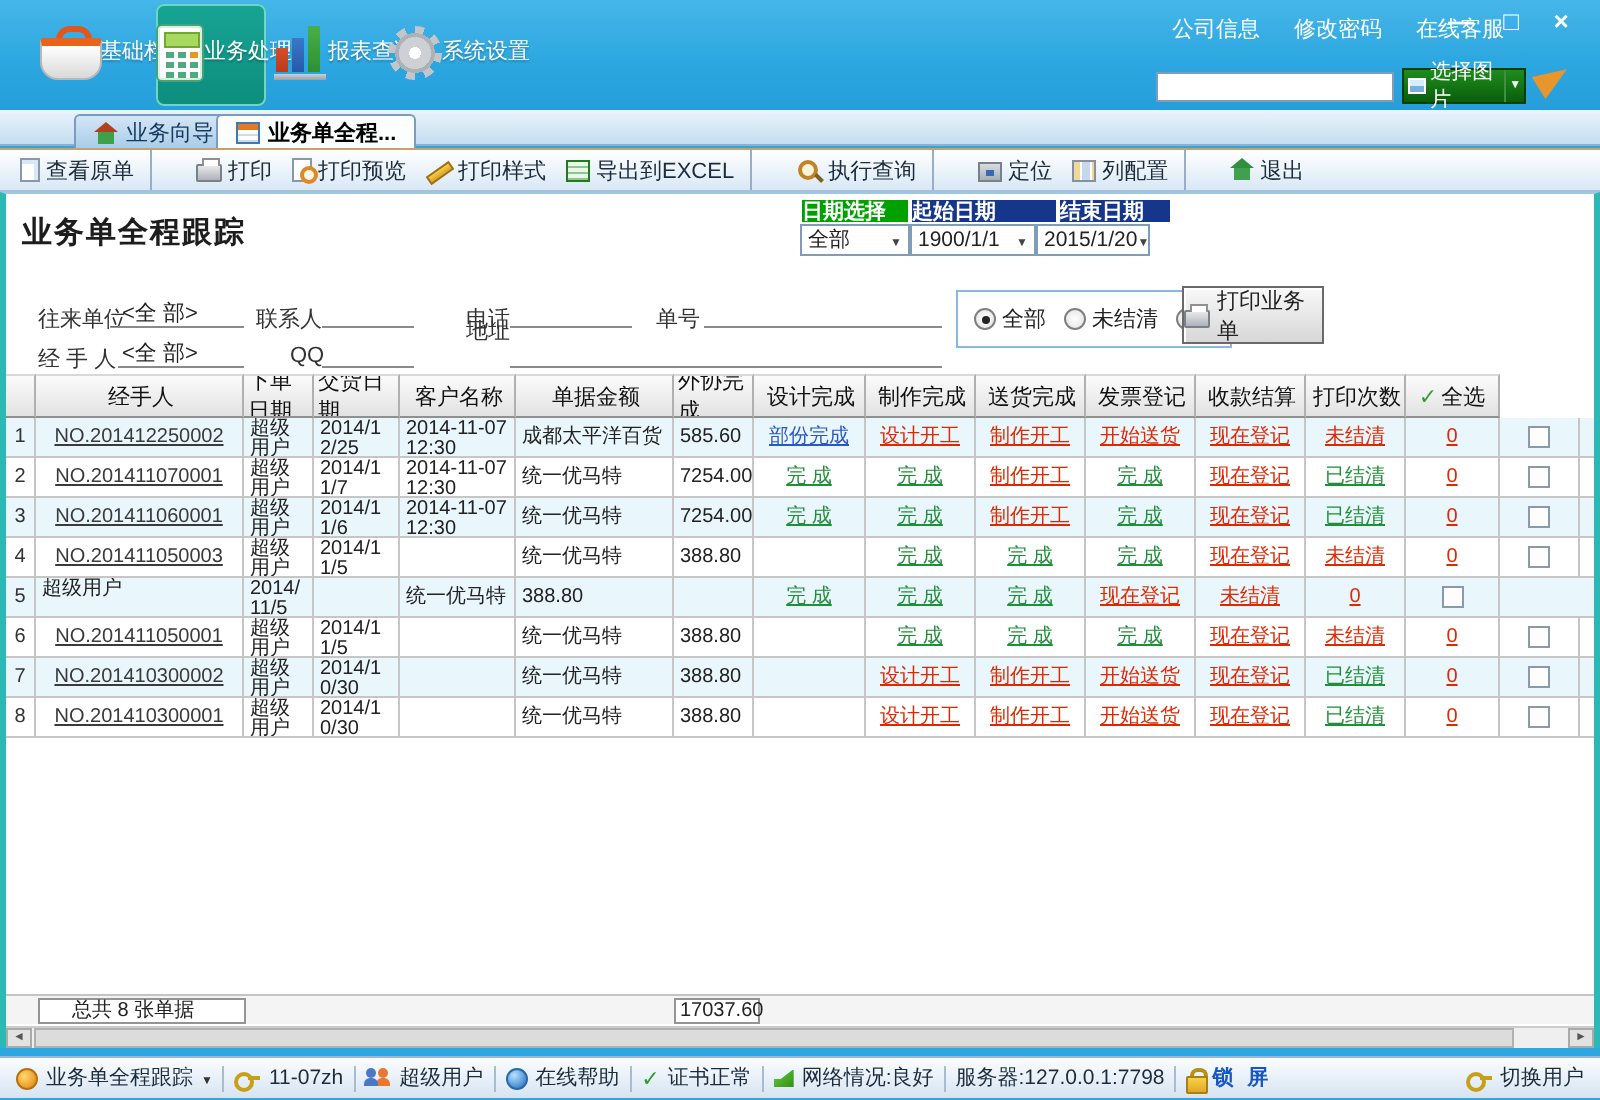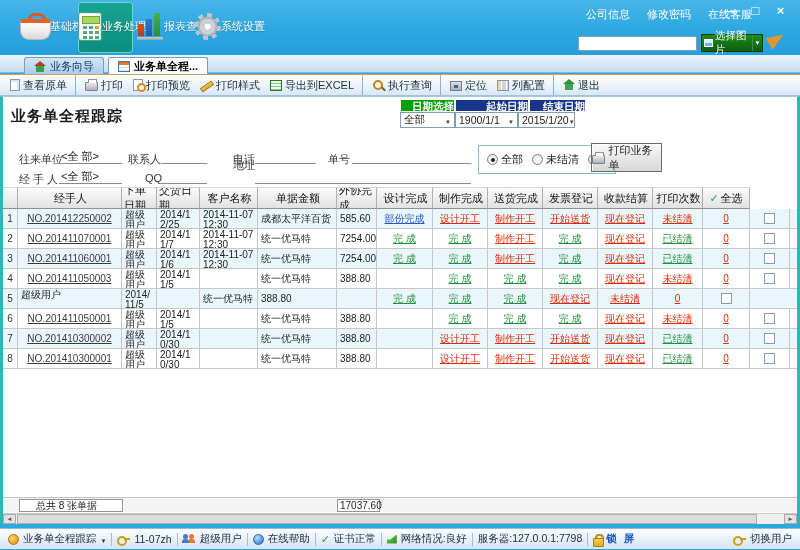--- a/index.html
+++ b/index.html
@@ -56,36 +56,36 @@
   .horn-icon{position:absolute;left:768px;top:33px;width:0;height:0;border-left:17px solid #e8962c;
     border-top:6px solid transparent;border-bottom:7px solid transparent;transform:rotate(-32deg)}
 
   
   .tabbar{position:absolute;top:55px;left:0;right:0;height:18px;
     background:linear-gradient(#eaf4fb,#c4ddf0);border-bottom:1px solid #8fb0cc}
   .tab{position:absolute;top:2px;height:17px;display:flex;align-items:center;gap:4px;padding:0 9px;
     font-size:11px;border:1px solid #7a9cc0;border-bottom:none;border-radius:3px 3px 0 0;cursor:pointer;
     background:linear-gradient(#d3e6f5,#a9cde9);color:#16395e;white-space:nowrap}
   .tab.active{background:#fcfefe;color:#000;font-weight:bold}
-  .tab:nth-of-type(1){left:24px}
+  .tab:nth-of-type(1){left:37px}
   .tab.active{left:108px}
   .home-icon{position:relative;width:12px;height:11px}
   .home-icon::before{content:"";position:absolute;left:0;top:0;border-left:6px solid transparent;
     border-right:6px solid transparent;border-bottom:5px solid #b04020}
   .home-icon::after{content:"";position:absolute;left:2px;top:5px;width:8px;height:6px;background:#3fa04a}
   .sheet-icon{width:12px;height:11px;border:1px solid #4078b0;
     background:linear-gradient(#e87820,#e87820) 0 0/12px 3px no-repeat,
                repeating-linear-gradient(#ffffff 0 2px,#c8ddf0 2px 3px)}
 
   
   .toolbar{position:absolute;top:74px;left:0;right:0;height:22px;display:flex;align-items:center;
     background:linear-gradient(#ffffff,#d8e8f6);border-top:1px solid #caa06a;border-bottom:1px solid #a8c0d8;
     padding-left:5px;font-size:11px;color:#1c2c3c}
   .tb-btn{display:flex;align-items:center;gap:3px;padding:0 5px;height:20px;cursor:pointer;white-space:nowrap}
-  .tb-btn.tb-group{border-left:1px solid #97aec6;margin-left:3px;padding-left:9px}
+  .tb-btn.tb-group{border-left:1px solid #97aec6;margin-left:3px;padding-left:22px}
   .tico{display:inline-block}
   .doc-icon{width:10px;height:12px;background:#fff;border:1px solid #8898a8;box-shadow:inset -2px 2px 0 #d8e8f4}
   .printer-icon{position:relative;width:13px;height:9px;margin-top:3px;
     background:linear-gradient(#e8e8e8,#aeb2ba);border:1px solid #788088;border-radius:1px}
   .printer-icon::before{content:"";position:absolute;left:2px;top:-4px;width:7px;height:3px;background:#fff;
     border:1px solid #909090;border-bottom:none}
   .print-preview-icon{position:relative;width:10px;height:12px;background:#fff;border:1px solid #8898a8}
   .print-preview-icon::after{content:"";position:absolute;right:-4px;bottom:-2px;width:5px;height:5px;
     border:2px solid #e08828;border-radius:50%;background:#fff8e8}
   .pencil-icon{position:relative;width:13px;height:12px}
@@ -109,21 +109,21 @@
   .exit-icon::after{content:"";position:absolute;left:2px;top:5px;width:8px;height:6px;background:#3fa04f}
 
   
   .panel{position:absolute;top:96px;left:0;width:800px;height:428px;background:#fff;
     border-left:3px solid #2cb8b4;border-right:3px solid #2cb8b4;border-top:1px solid #9ec8e0;
     border-bottom:2px solid #2cb8b4}
   .page-title{position:absolute;left:8px;top:10px;font-size:15px;font-weight:bold;color:#1d1d1d;letter-spacing:1px}
 
   .date-filter{position:absolute;left:397px;top:2px;display:flex;flex-direction:column}
   .df-row{display:flex}
-  .df-h{height:13px;font-size:10.5px;font-weight:bold;color:#fff;text-align:right;line-height:13px;
+  .df-h{height:13px;font-size:10.5px;font-weight:bold;color:#fff;text-align:left;line-height:13px;
     border:1px solid #fff;width:55px}
   .df-h:nth-of-type(2){width:74px}.df-h:nth-of-type(3){width:57px}
   .df-green{background:#00a000}.df-blue{background:#16368c}
   .df-v{height:16px;border:1px solid #7f9db9;background:#fff;font-size:10.5px;display:flex;align-items:center;
     padding:0 3px;width:55px;cursor:pointer}
   .df-v:nth-of-type(2){width:63px}.df-v:nth-of-type(3){width:57px}
   .df-caret{margin-left:auto}.df-caret::after{content:"▼";font-size:6px;color:#444}
 
   .flabel{position:absolute;font-size:11px;color:#333;white-space:nowrap}
   .ffield{position:absolute;height:15px;border-bottom:1px solid #8a8a8a;font-size:11px;color:#222;

